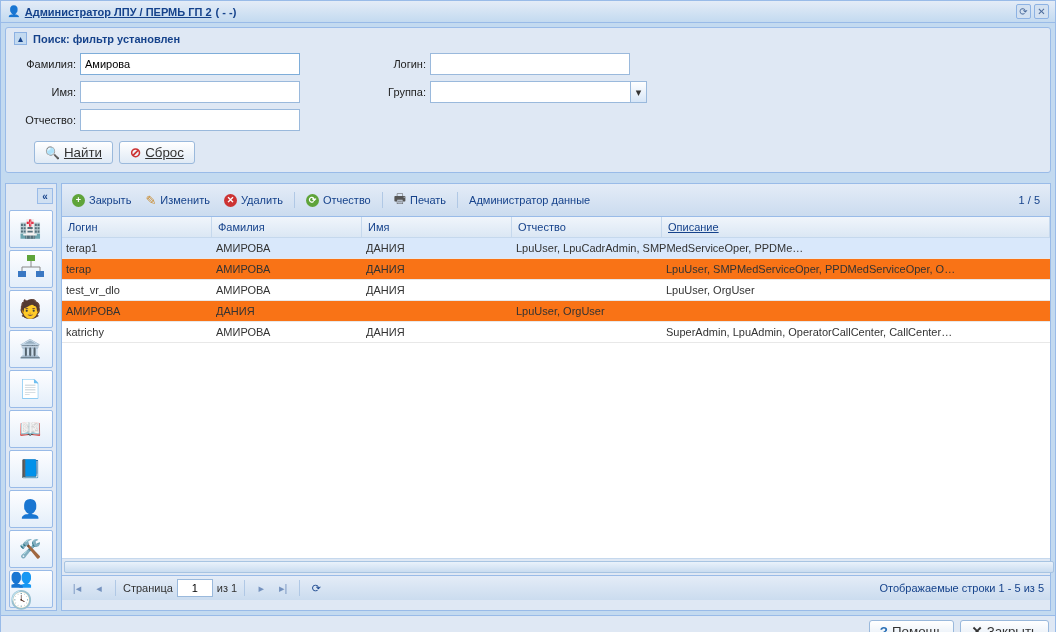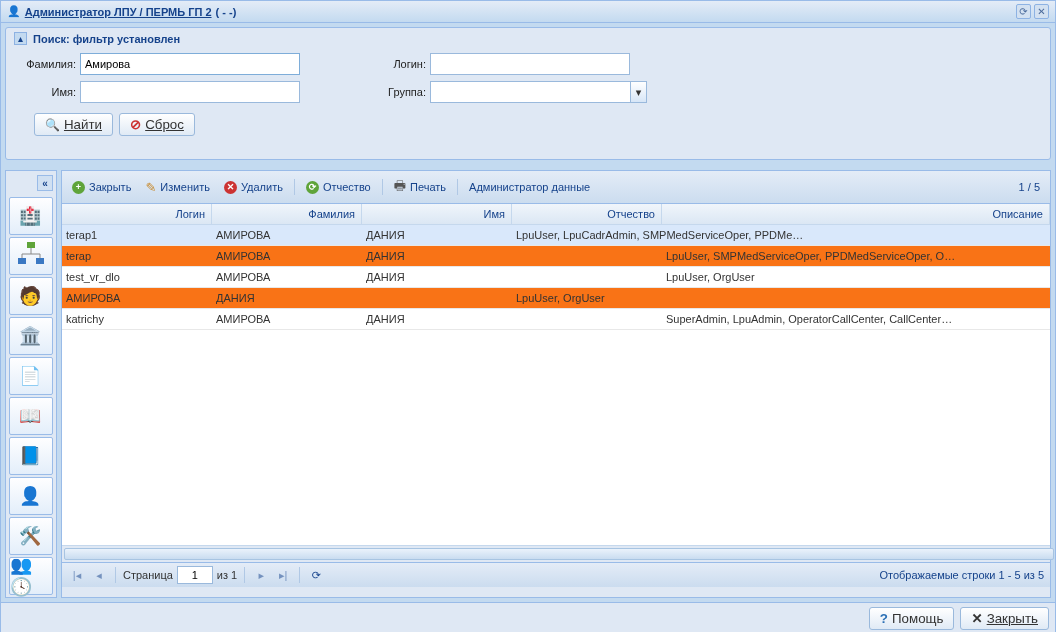--- a/index.html
+++ b/index.html
@@ -6,21 +6,21 @@
 body { font-family: Tahoma, Arial, sans-serif; font-size: 11px; color: #333; background: #fff; width: 1056px; }
 .window { border: 1px solid #99bbe8; background: #c3daf0; }
 .titlebar { display: flex; align-items: center; padding: 3px 6px; background: linear-gradient(#e4ecf7, #c3daf0); border-bottom: 1px solid #99bbe8; }
 .titlebar .title { color: #15428b; font-weight: bold; text-decoration: underline; margin-left: 4px; cursor: pointer; }
 .titlebar .suffix { color: #15428b; margin-left: 4px; font-weight: bold; }
 .titlebar .spacer { flex: 1; }
 .tool { width: 15px; height: 15px; border: 1px solid #8db2e3; background: #d3e1f1; border-radius: 2px; margin-left: 3px; display: flex; align-items: center; justify-content: center; cursor: pointer; color: #4a6a9b; font-size: 10px; }
 .search-panel { margin: 4px; border: 1px solid #99bbe8; background: #dfe8f4; border-radius: 3px; }
 .search-head { padding: 4px 8px; color: #15428b; font-weight: bold; display: flex; align-items: center; gap:6px;}
 .collapse-icon { width: 13px; height: 13px; border: 1px solid #8db2e3; background:#c3daf0; display:flex;align-items:center;justify-content:center; font-size:9px; color:#15428b; }
-.search-body { padding: 4px 8px 23px 8px; }
+.search-body { padding: 4px 8px 8px 8px; }
 .form-row { display: flex; gap: 40px; }
 .form-col { display:flex; flex-direction:column; gap: 6px; }
 .field-row { display: flex; align-items: center; gap: 4px; }
 .field-label { width: 62px; text-align: right; color: #222; }
 .text-input { width: 220px; height: 22px; border: 1px solid #9ab9dc; background: #fff; padding: 2px 4px; font-family: inherit; font-size: 11px; }
 .text-input.family { border: 1px solid #7eadd9; }
 .select-wrap { display:flex; align-items:center; }
 .select-input { width: 200px; height: 22px; border: 1px solid #9ab9dc; border-right: none; background:#fff; }
 .select-trigger { width: 17px; height: 22px; border: 1px solid #9ab9dc; background: linear-gradient(#fff,#d7e6f7); display:flex;align-items:center;justify-content:center; cursor:pointer; }
 .button-row { display:flex; gap:6px; margin-top: 10px; margin-left: 20px;}
@@ -29,28 +29,28 @@
 .content { display:flex; background:#c3daf0; padding: 2px 0 0 0;}
 .sidebar { width: 52px; background:#dfe8f4; border:1px solid #99bbe8; margin: 4px 0 4px 4px; display:flex; flex-direction:column; align-items:center; padding: 2px 0; gap:2px; }
 .side-collapse { align-self:flex-end; width:16px; height:16px; border:1px solid #99bbe8; background:#d0e0f2; margin: 2px 3px 4px 0; display:flex; align-items:center; justify-content:center; color:#15428b; font-weight:bold; font-size:10px; cursor:pointer; }
 .side-item { width: 44px; height: 38px; border:1px solid #99bbe8; background:linear-gradient(#fefeff,#e3eefa); border-radius:2px; display:flex; align-items:center; justify-content:center; cursor:pointer; font-size:18px; }
 .main { flex:1; margin: 4px 4px 4px 4px; display:flex; flex-direction:column; background:#dfe8f4; border:1px solid #99bbe8; }
 .toolbar { display:flex; align-items:center; background: linear-gradient(#e4ecf7,#cbdcef); border-bottom:1px solid #99bbe8; padding: 2px 4px; gap: 2px; }
 .tb-item { display:flex; align-items:center; gap:4px; padding: 3px 6px; cursor:pointer; color:#15428b; }
 .tb-sep { width:1px; height: 16px; background:#b0c8e5; margin: 0 3px; }
 .toolbar .spacer { flex:1; }
 .tb-counter { color:#15428b; padding-right:6px; }
-.grid-head { display:flex; background: linear-gradient(#f0f5fb,#dbe7f4); border-bottom:1px solid #c5d8ed;text-align:right; }
+.grid-head { display:flex; background: linear-gradient(#f0f5fb,#dbe7f4); border-bottom:1px solid #c5d8ed; }
 .gh-cell { padding: 4px 6px; border-right:1px solid #c5d8ed; color:#15428b; font-weight:normal; }
 .col-login { width: 150px; }
 .col-fam { width: 150px; }
 .col-name { width: 150px; }
 .col-patr { width: 150px; }
 .col-groups { width: 300px; }
-.col-desc { flex:1; }
+.col-desc { flex:1;text-decoration:underline; }
 .grid-body { background:#fff; height: 320px; overflow:auto; }
 .grid-row { display:flex; border-bottom:1px solid #e8e8e8; }
 .grid-row.sel { background: #d9e8fb; }
 .grid-row.alt { background:#f97316; }
 .gb-cell { padding: 4px 4px; white-space:nowrap; overflow:hidden; text-overflow:ellipsis; }
 .bottom-scroll { height:17px; background:#dfe8f4; border-top:1px solid #c5d8ed; position:relative; }
 .bottom-scroll .bar { position:absolute; left:2px; top:2px; height:12px; width:990px; background:linear-gradient(#eaf2fb,#c9dcf0); border:1px solid #a7c4e2; border-radius:2px;}
 .pager { display:flex; align-items:center; background: linear-gradient(#e4ecf7,#cbdcef); border-top:1px solid #99bbe8; padding:3px 6px; gap:4px; }
 .pg-btn { width:18px; height:18px; display:flex; align-items:center; justify-content:center; cursor:pointer; color:#15428b; }
 .pg-disabled { opacity:0.5; cursor:default; }
@@ -90,20 +90,24 @@
       <div class="form-row">
         <div class="form-col">
           <div class="field-row">
             <span class="field-label">Фамилия:</span>
             <input class="text-input family" value="Амирова" style="">
           </div>
           <div class="field-row">
             <span class="field-label">Имя:</span>
             <input class="text-input" style="">
           </div>
+          <div class="field-row">
+            <span class="field-label">Отчество:</span>
+            <input class="text-input" style="">
+          </div>
         </div>
         <div class="form-col" style="margin-left:40px;">
           <div class="field-row">
             <span class="field-label" style="width:46px;">Логин:</span>
             <input class="text-input" style="width: 200px;">
           </div>
           <div class="field-row">
             <span class="field-label" style="width:46px;">Группа:</span>
             <div class="select-wrap">
               <input class="select-input" style="">

